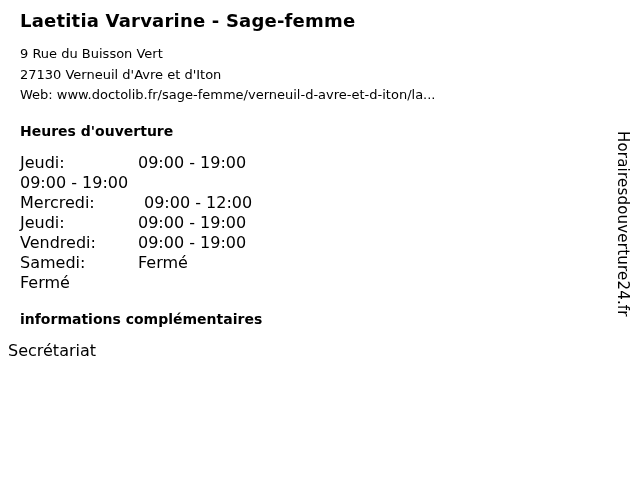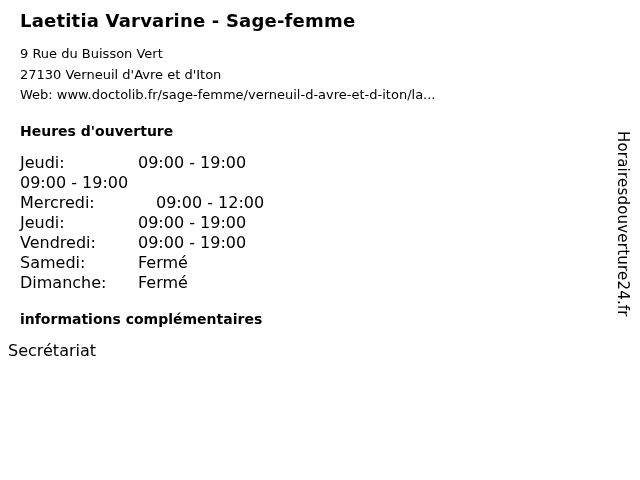--- a/index.html
+++ b/index.html
@@ -43,21 +43,21 @@
     font-size: 16px;
   }
   .hours-row {
     display: flex;
     height: 20px;
     line-height: 20px;
     white-space: nowrap;
   }
   .hours-day { width: 118px; }
   
-  .hours-row:nth-child(3) .hours-time { padding-left: 6px; margin-left: 12px; }
+  .hours-row:nth-child(3) .hours-time { padding-left: 6px; }
   .info-text {
     position: absolute;
     left: 8px; top: 341px;
     font-size: 16px;
     white-space: nowrap;
   }
   .watermark {
     position: absolute;
     left: 614px; top: 131px;
     writing-mode: vertical-rl;
@@ -98,21 +98,20 @@
   </div>
   <div class="hours-row">
     <span class="hours-day">Vendredi:</span>
     <span class="hours-time">09:00 - 19:00</span>
   </div>
   <div class="hours-row">
     <span class="hours-day">Samedi:</span>
     <span class="hours-time">Fermé</span>
   </div>
   <div class="hours-row">
-    <span class="hours-day">Dimanche:</span>
     <span class="hours-time">Fermé</span>
   </div>
 </div>
 
 <h2 class="section-heading heading-info">informations complémentaires</h2>
 
 <div class="info-text">Secrétariat</div>
 
 <div class="watermark">Horairesdouverture24.fr</div>
 

